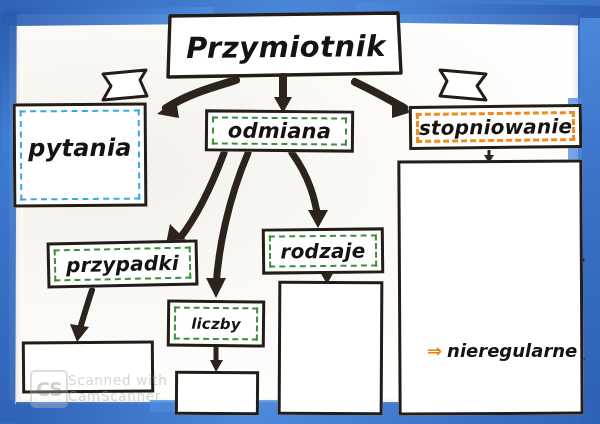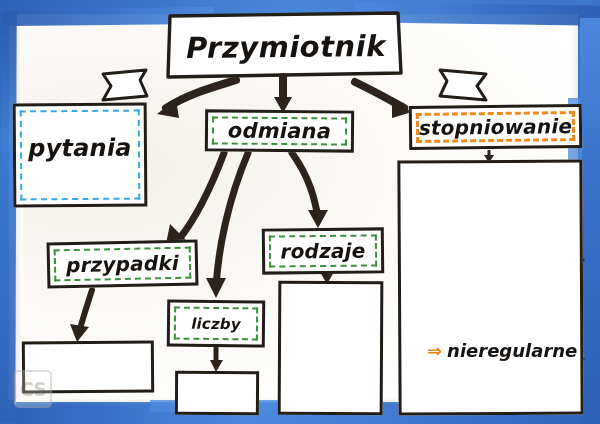--- a/index.html
+++ b/index.html
@@ -78,21 +78,21 @@
     background:#fff;border:3px solid #231d18;box-sizing:border-box;
     transform:rotate(-.3deg);}
   .grad{position:absolute;color:#16120f;font-weight:700;font-style:italic;
     white-space:nowrap;}
   .arrow-o{color:#e8820f;font-weight:900;font-style:normal;margin-right:5px;}
   #g1{left:420px;top:167px;font-size:20px;}
   #g2{left:424px;top:252px;font-size:20px;}
   #g3{left:417px;top:340px;font-size:18px;margin-left:10px;}
 
   
-  .wm{position:absolute;left:14px;bottom:16px;display:flex;align-items:center;
+  .wm{position:absolute;left:30px;bottom:16px;display:flex;align-items:center;
     gap:0;opacity:.45;}
   .wm .cs{width:34px;height:34px;border:2px solid #b9b4ad;border-radius:5px;
     display:flex;align-items:center;justify-content:center;
     font-size:19px;font-weight:700;color:#9d9890;letter-spacing:-1px;
     background:rgba(255,255,255,.55);}
   .wm .txt{font-size:13.5px;color:#a7a29b;line-height:1.15;letter-spacing:.7px;}
 </style>
 </head>
 <body>
 
@@ -201,15 +201,19 @@
   <div id="panel"></div>
 
 
 
   <div class="grad" id="g3">
     <span class="arrow-o">⇒</span><span>nieregularne</span>
   </div>
 
   <div class="wm">
     <div class="cs">CS</div>
+    <div class="txt">
+      <div>Scanned with</div>
+      <div>CamScanner</div>
+    </div>
   </div>
 
 </div>
 
 </body></html>

